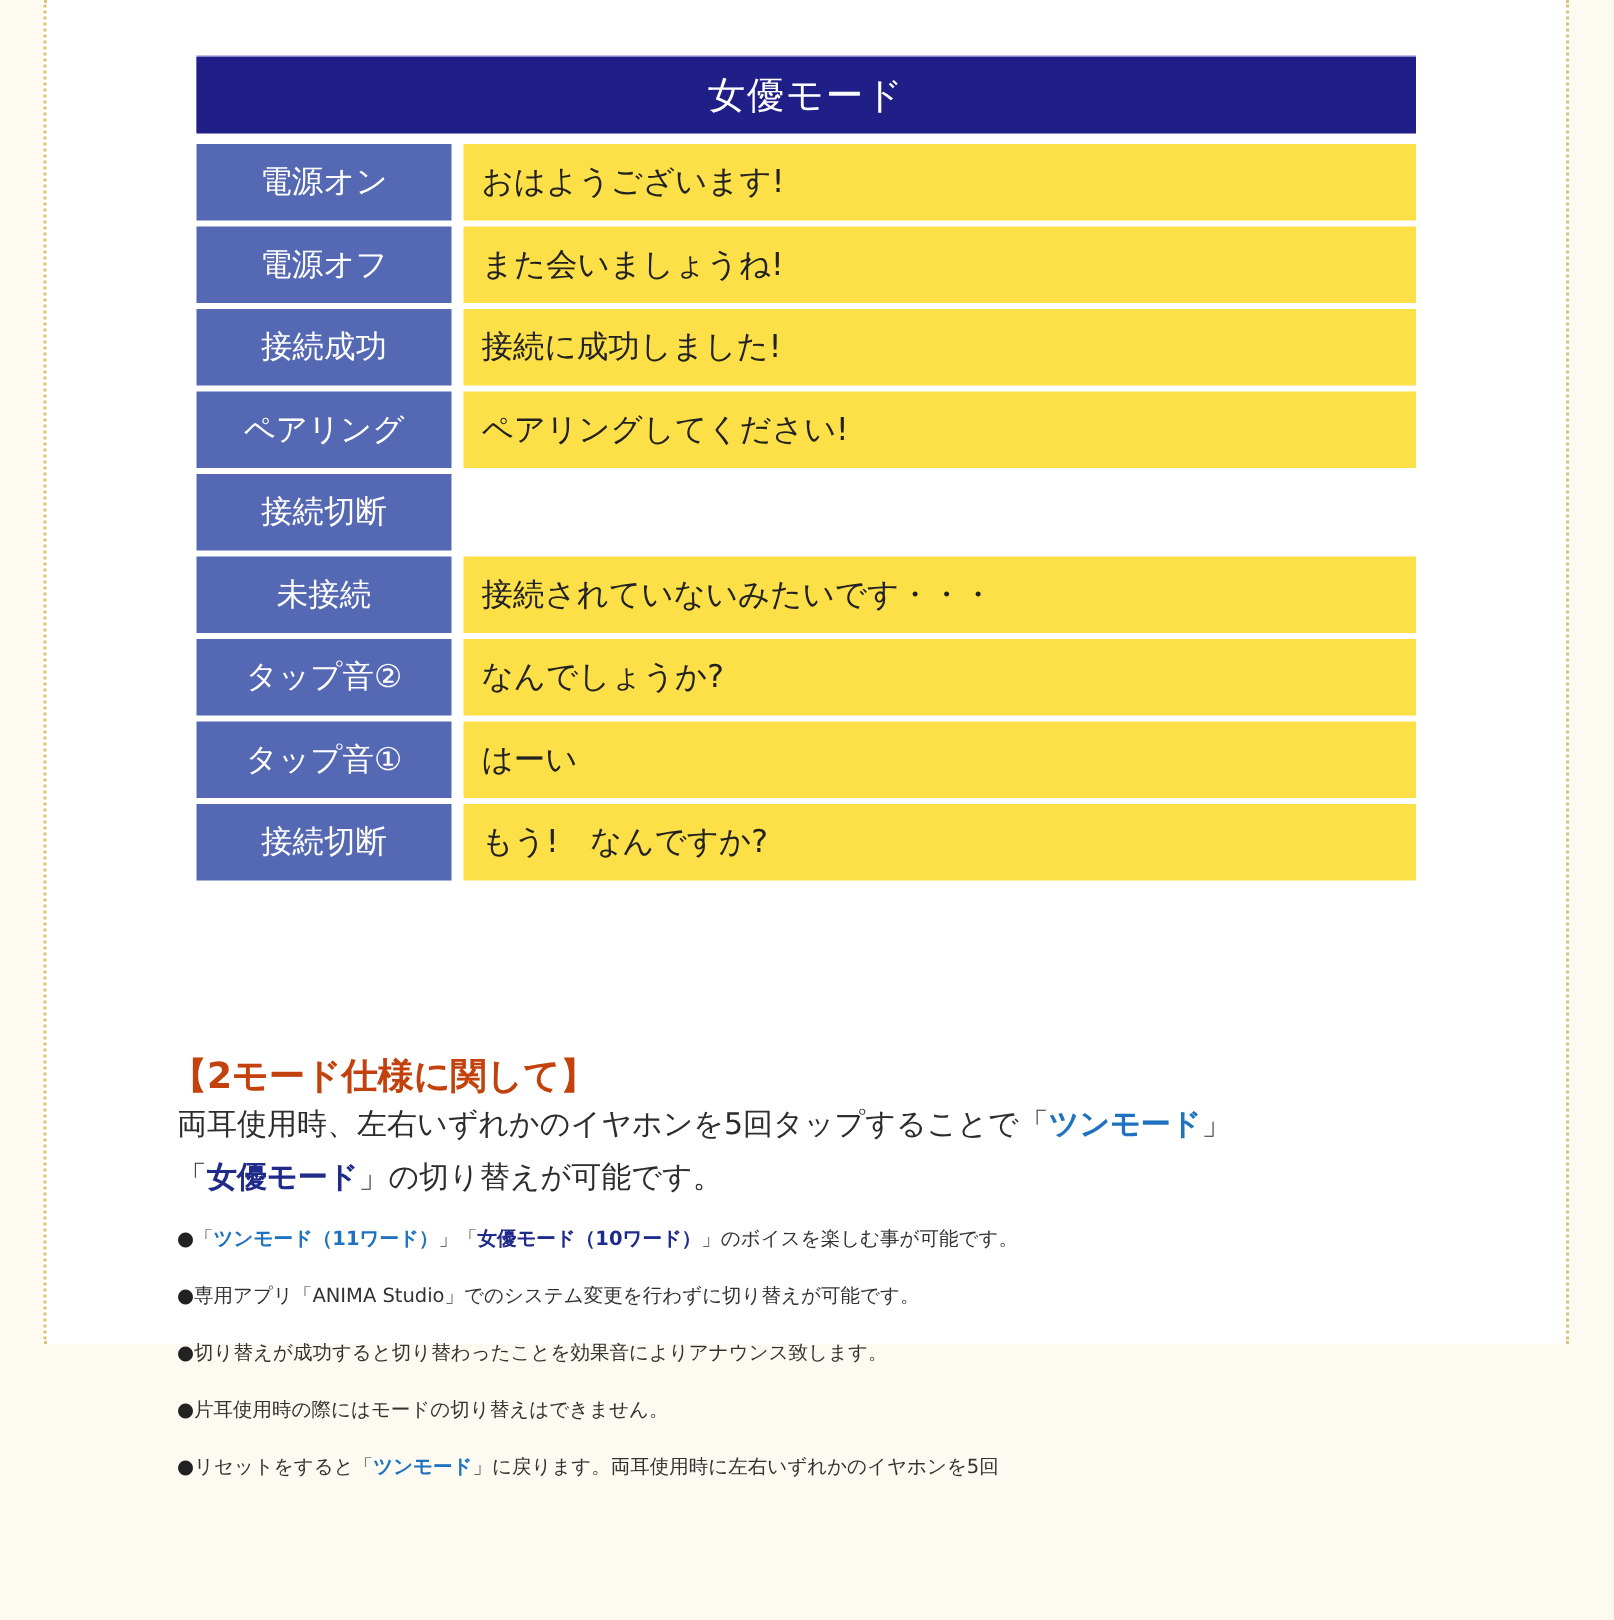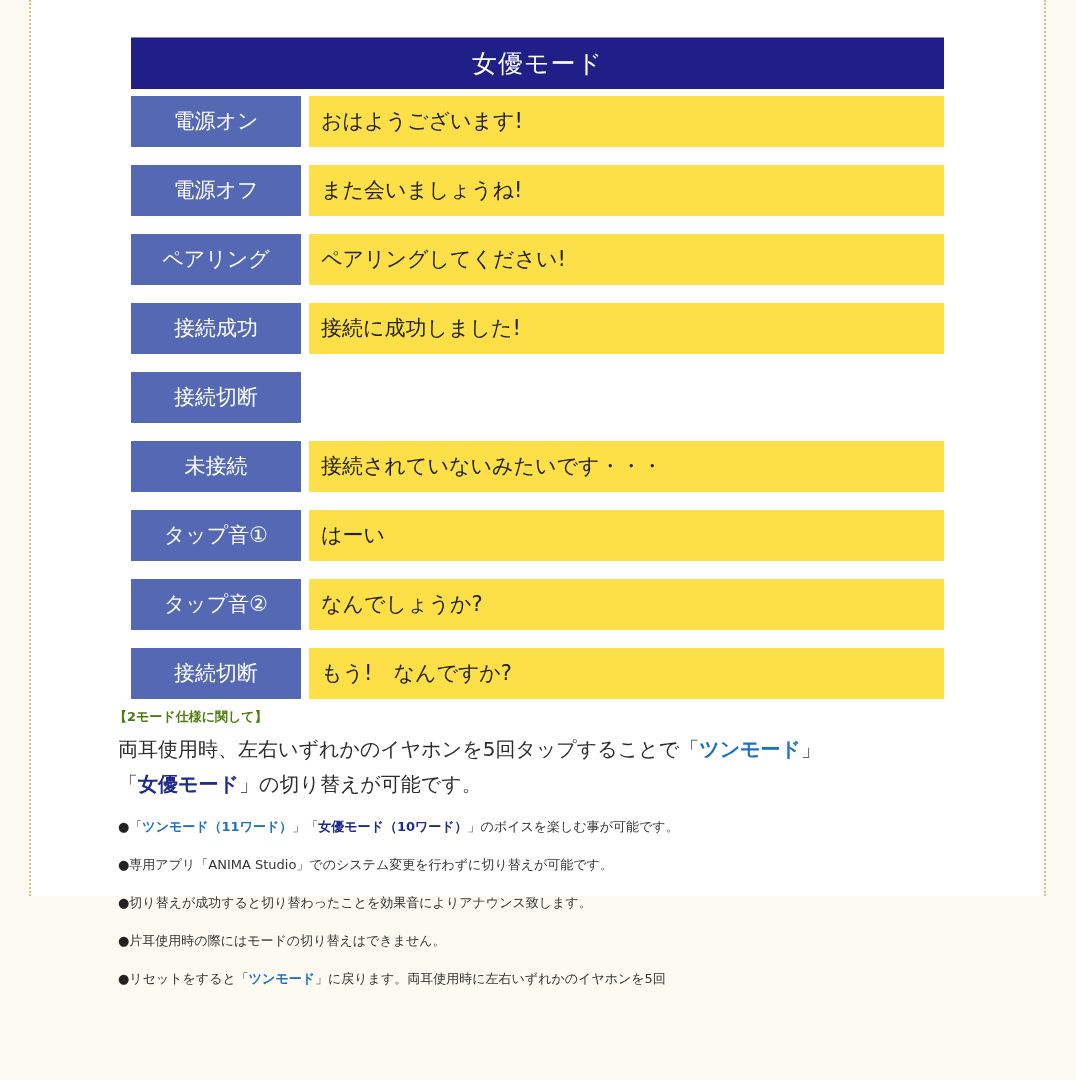--- a/index.html
+++ b/index.html
@@ -40,21 +40,21 @@
       text-align: center;
       letter-spacing: 1px;
       box-shadow: 0 -1px 0 #7f86c9;
     }
     .rows {
       margin-top: 7px;
     }
     .row {
       display: flex;
       height: 51px;
-      margin-bottom: 18px;
+      margin-bottom: 4px;
       border-radius: 12px;
     }
     .row-label {
       width: 170px;
       background: #5568b4;
       color: #ffffff;
       font-size: 21px;
       line-height: 51px;
       text-align: center;
       flex: none;
@@ -70,23 +70,23 @@
       white-space: nowrap;
     }
     .notes {
       position: absolute;
       left: 87px;
       top: 702px;
       width: 880px;
       color: #333333;
     }
     .notes-title {
-      color: #4d7c0f;
+      color: #c2410c;
       font-weight: bold;
-      font-size: 13px;
+      font-size: 24px;
       line-height: 30px;
       margin-left: -4px;
     }
     .notes-lead {
       font-size: 20px;
       line-height: 35px;
       color: #2d2d2d;
     }
     .bullets {
       margin-top: 6px;
@@ -125,41 +125,41 @@
     <div class="rows">
       <div class="row">
         <div class="row-label">電源オン</div>
         <div class="row-value">おはようございます!</div>
       </div>
       <div class="row">
         <div class="row-label">電源オフ</div>
         <div class="row-value">また会いましょうね!</div>
       </div>
       <div class="row">
+        <div class="row-label">接続成功</div>
+        <div class="row-value">接続に成功しました!</div>
+      </div>
+      <div class="row">
         <div class="row-label">ペアリング</div>
         <div class="row-value">ペアリングしてください!</div>
-      </div>
-      <div class="row">
-        <div class="row-label">接続成功</div>
-        <div class="row-value">接続に成功しました!</div>
       </div>
       <div class="row">
         <div class="row-label">接続切断</div>
       </div>
       <div class="row">
         <div class="row-label">未接続</div>
         <div class="row-value">接続されていないみたいです・・・</div>
       </div>
       <div class="row">
+        <div class="row-label">タップ音②</div>
+        <div class="row-value">なんでしょうか?</div>
+      </div>
+      <div class="row">
         <div class="row-label">タップ音①</div>
         <div class="row-value">はーい</div>
-      </div>
-      <div class="row">
-        <div class="row-label">タップ音②</div>
-        <div class="row-value">なんでしょうか?</div>
       </div>
       <div class="row">
         <div class="row-label">接続切断</div>
         <div class="row-value">もう!　なんですか?</div>
       </div>
     </div>
   </div>
 
   <div class="notes">
     <div class="notes-title">【2モード仕様に関して】</div>

